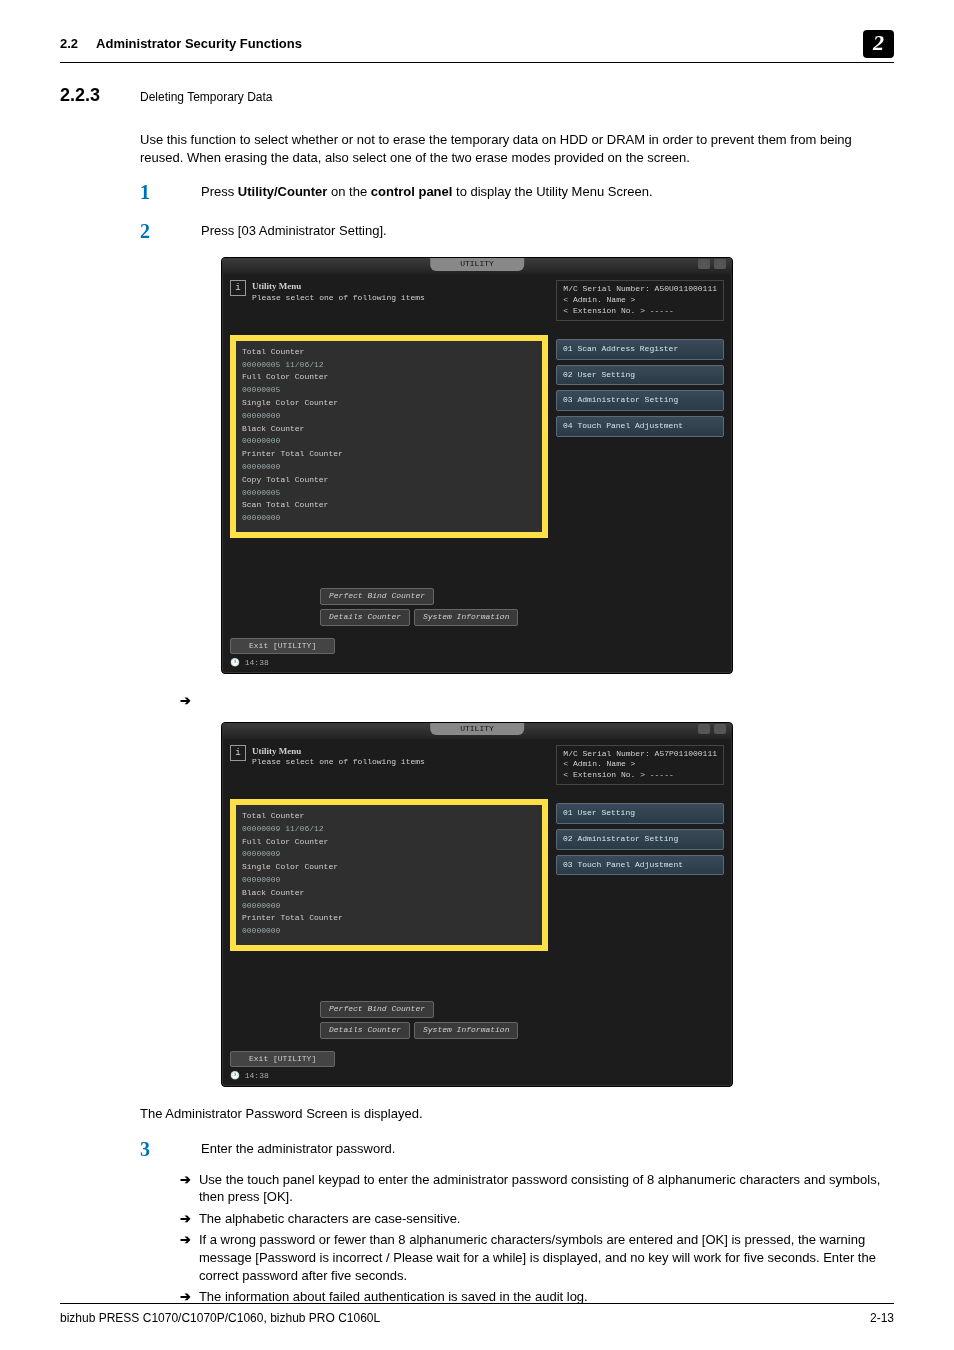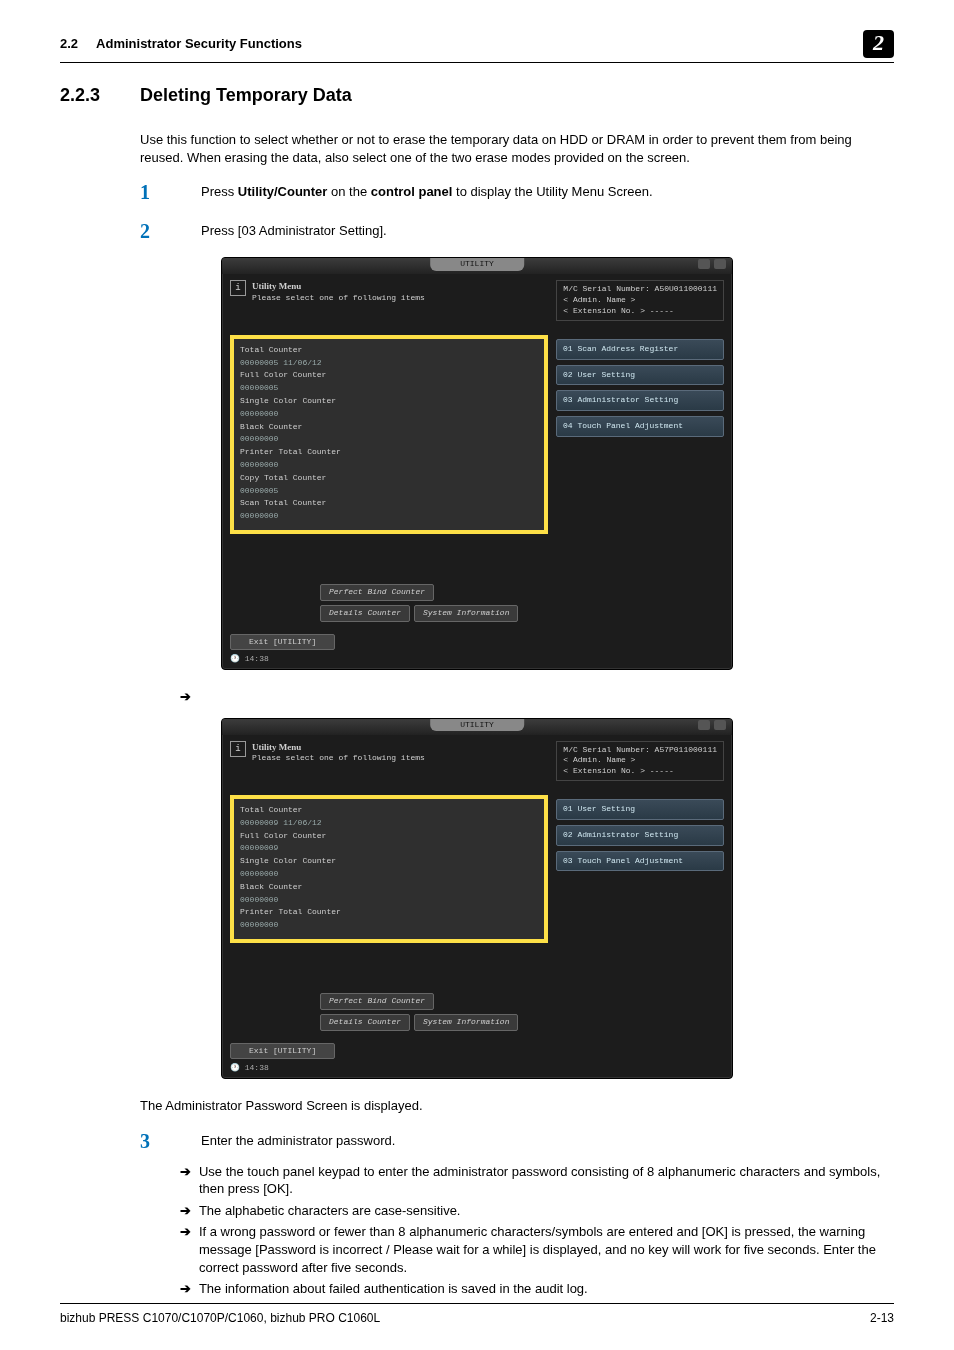--- a/index.html
+++ b/index.html
@@ -33,21 +33,21 @@
   .header-sec{font-weight:bold;font-size:13px;margin-right:18px;}
   .header-title{font-weight:bold;font-size:13px;flex:1;}
   .chap-badge{
     background:#000;color:#fff;font-style:italic;font-weight:bold;
     font-size:22px;border-radius:4px;padding:0 10px 2px 10px;
     font-family:Georgia, 'Times New Roman', serif;
     line-height:26px;
   }
   .sec-head{display:flex;align-items:baseline;margin-bottom:24px;}
   .sec-num{font-weight:bold;font-size:18px;width:80px;}
-  .sec-title{font-weight:bold;font-size:18px;}
+  .sec-title{font-weight:normal;font-size:12px;}
   .indent{margin-left:80px;}
   .step{display:flex;margin:12px 0 8px 80px;}
   .step-num{color:var(--accent);font-size:20px;font-weight:bold;font-family:Georgia,'Times New Roman',serif;width:40px;flex-shrink:0;}
   .step-body{flex:1;font-size:13px;padding-top:4px;margin-left:21px;}
   .step-body b{font-weight:bold;}
   .arrow-line{display:flex;margin:4px 0 4px 120px;}
   .arrow{font-weight:bold;margin-right:8px;color:#000;}
   .screenshot-wrap{display:flex;justify-content:center;margin:12px 0 18px 0;}
   .ui{
     width:510px;background:#1c1c1c;border-radius:4px;overflow:hidden;
@@ -61,21 +61,21 @@
   .ui-battplug{position:absolute;right:6px;top:1px;display:flex;gap:4px;}
   .ui-battplug span{width:12px;height:10px;background:#555;border-radius:2px;display:inline-block;}
   .ui-head{display:flex;padding:6px 8px 14px 8px;}
   .ui-head-left{display:flex;align-items:flex-start;gap:6px;flex:1;}
   .info-icon{width:14px;height:14px;border:1px solid #999;display:flex;align-items:center;justify-content:center;font-size:9px;}
   .ui-head-left .t{font-size:8px;}
   .ui-head-left .t b{font-weight:bold;font-size:9px;font-family:Liberation Serif, serif;}
   .ui-head-right{font-size:8px;text-align:left;border:1px solid #444;padding:3px 6px;min-width:140px;}
   .ui-body{display:flex;padding:0 8px 8px 8px;gap:8px;min-height:200px;}
   .ui-left{flex:1;}
-  .counter-block{background:#2f2f2f;border:4px solid #fde047;padding:6px;font-size:8px;}
+  .counter-block{background:#2f2f2f;border:6px solid #fde047;padding:6px;font-size:8px;}
   .counter-block .row{margin-bottom:2px;}
   .counter-block .val{color:#9aa;}
   .mid-btns{margin-top:50px;display:flex;flex-direction:column;align-items:flex-start;gap:4px;margin-left:90px;font-style:italic;}
   .mid-btns .brow{display:flex;gap:4px;}
   .pill{border:1px solid #666;border-radius:2px;background:#3a3a3a;padding:2px 8px;font-size:8px;white-space:nowrap;}
   .ui-right{width:168px;display:flex;flex-direction:column;gap:5px;padding-top:4px;}
   .opt{border:1px solid #5a6a7a;background:linear-gradient(#3a4a58,#2a3a46);border-radius:2px;padding:4px 6px;font-size:8px;color:#cfe6ef;}
   .ui-foot{padding:4px 8px 4px 8px;}
   .exitbtn{border:1px solid #666;background:#444;border-radius:2px;padding:2px 18px;font-size:8px;display:inline-block;}
   .clock{font-size:8px;color:#aaa;padding:0 0 4px 8px;}

